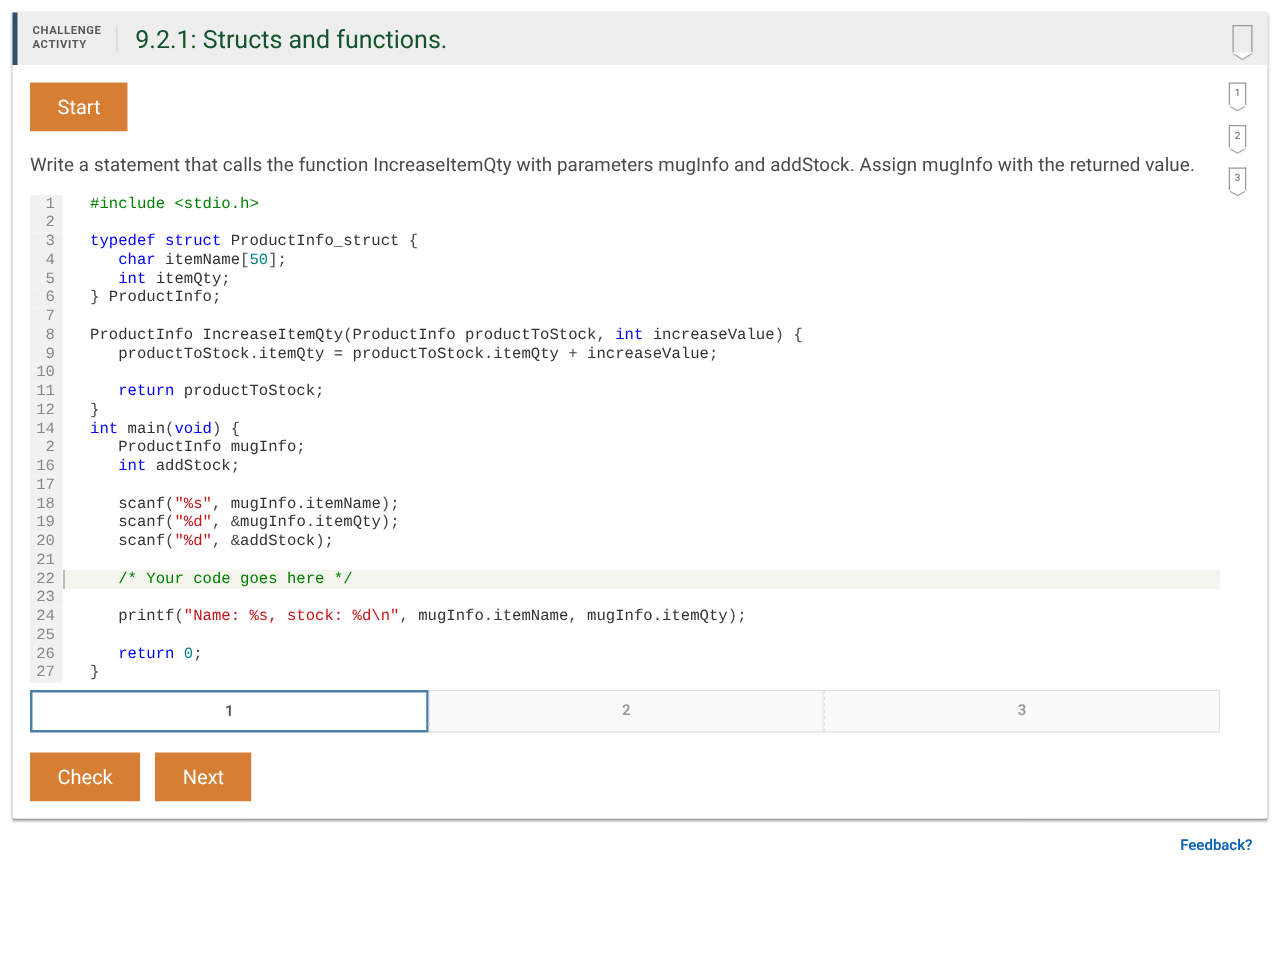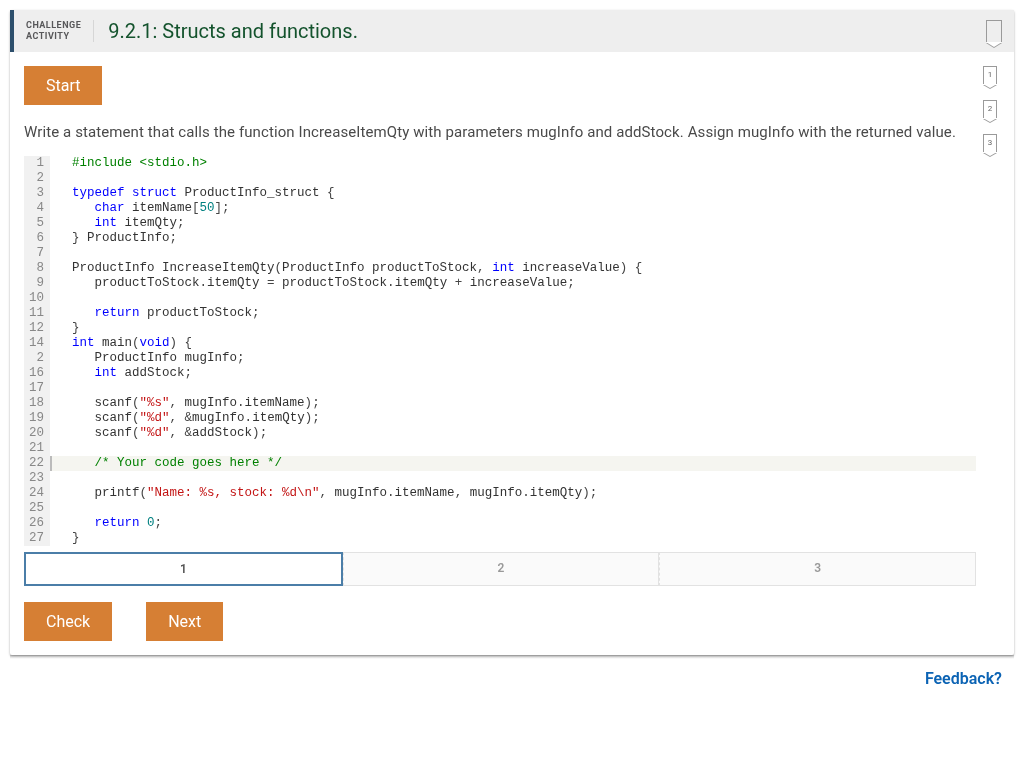--- a/index.html
+++ b/index.html
@@ -160,26 +160,26 @@
   .ptab.active {
     border: 2px solid #4b7ea8;
     color: #555;
     background: #fff;
   }
   .ptab + .ptab { border-left-style: dashed; }
 
   .action-row {
     margin-top: 16px;
     display: flex;
-    gap: 34px;
+    gap: 12px;
   }
   .feedback {
     text-align: right;
     color: #0b63b4;
-    font-size: 16px;
+    font-size: 12px;
     font-weight: 600;
     padding: 10px 22px 0 0;
     cursor: pointer;
   }
   .bottom-shadow {
     height: 4px;
     background: linear-gradient(to bottom, rgba(0,0,0,0.2), rgba(0,0,0,0));
     margin: 0 10px;
   }
 </style>

